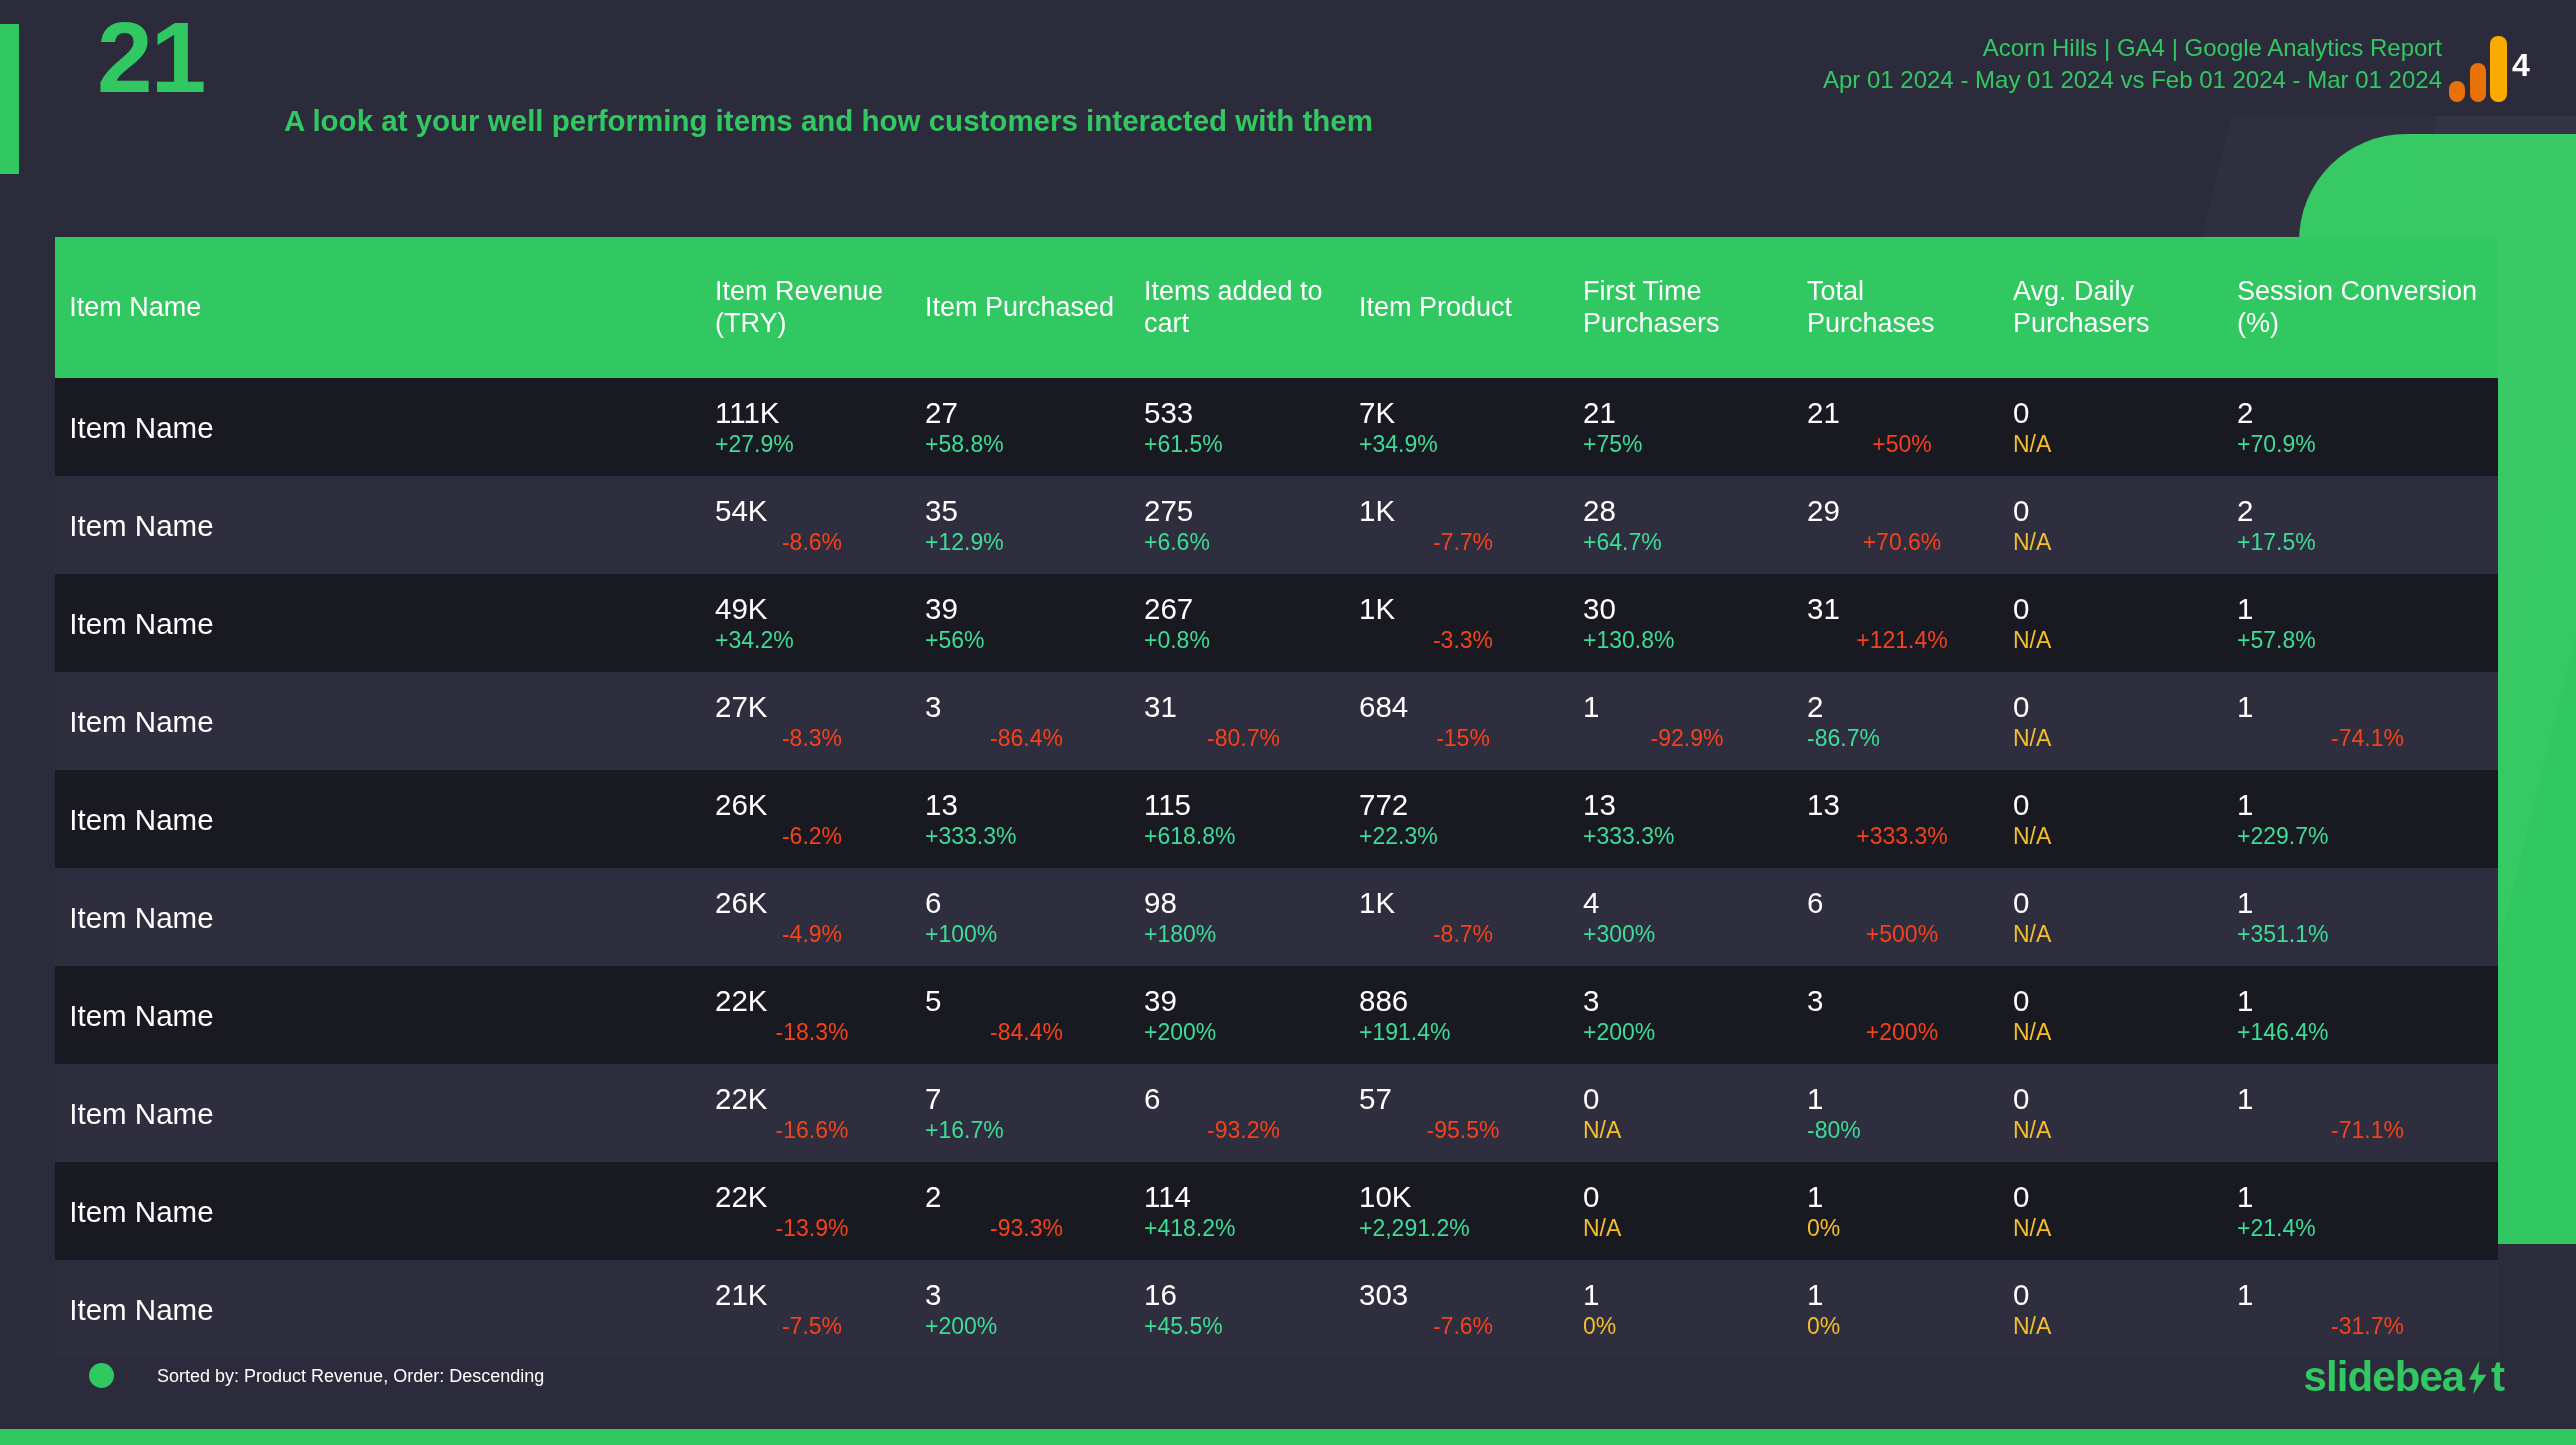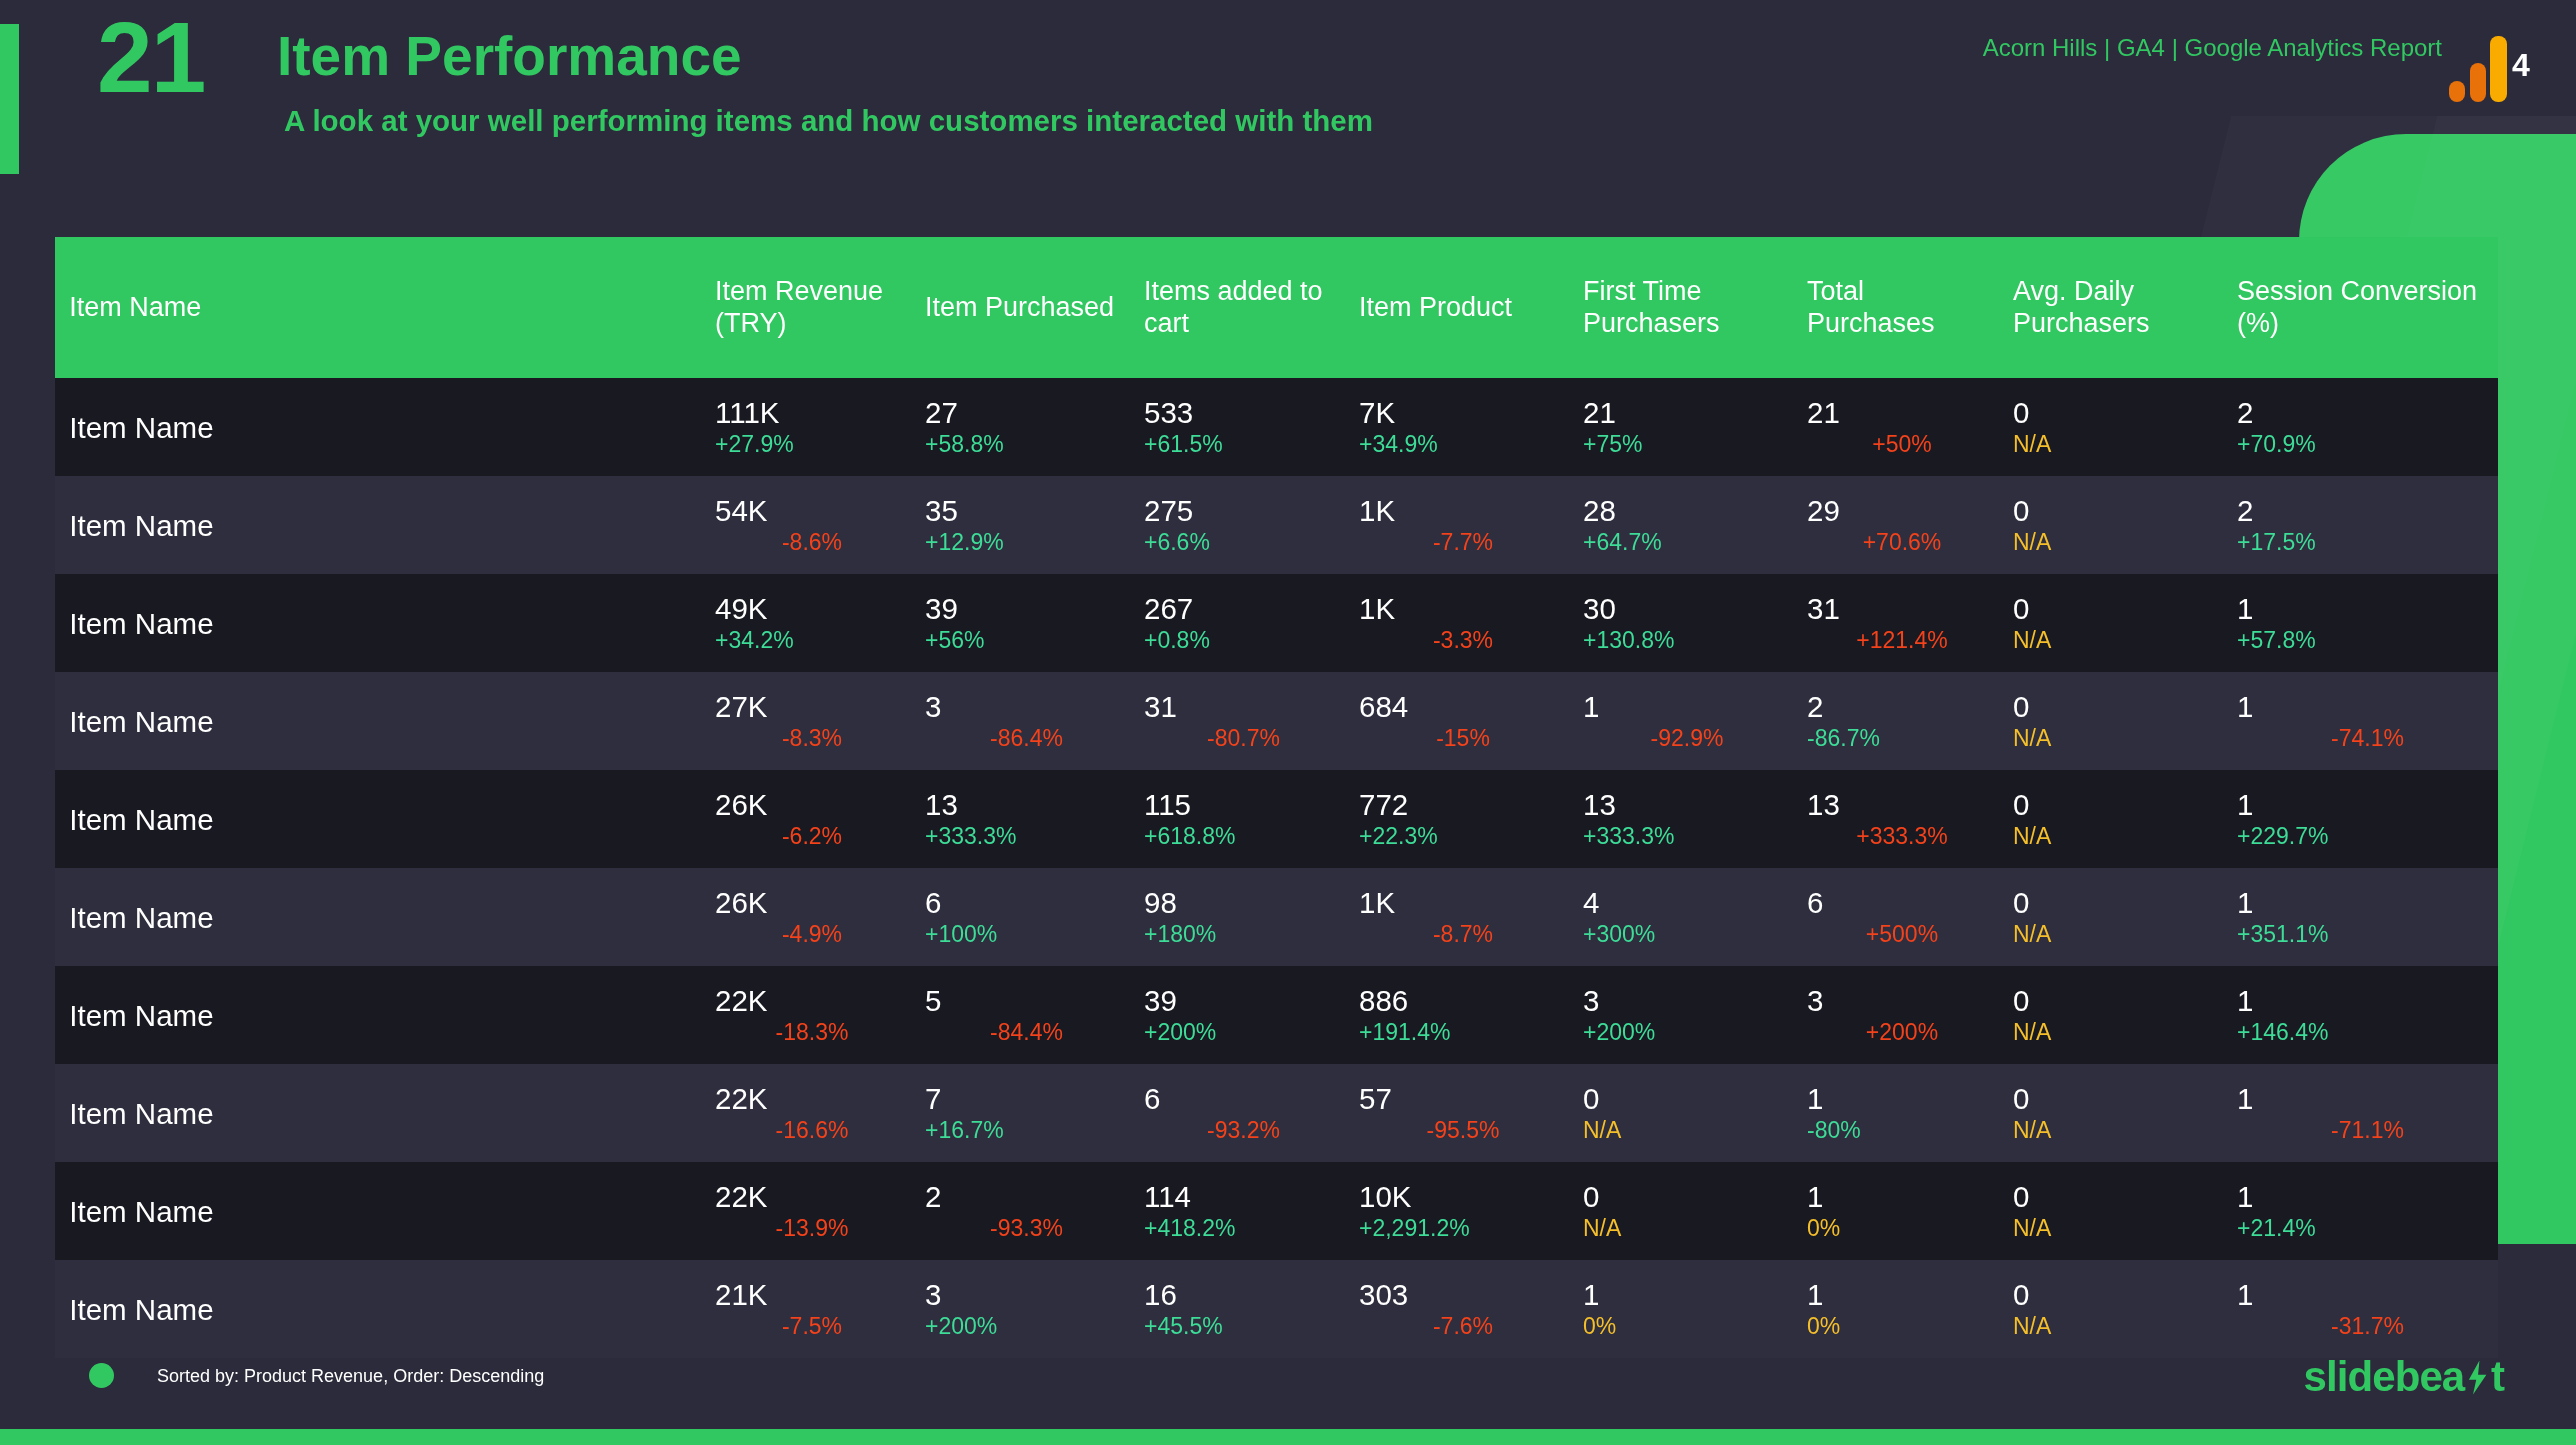--- a/index.html
+++ b/index.html
@@ -276,24 +276,24 @@
   <div class="deco-round"></div>
   <div class="deco-tri"></div>
   <div class="deco-block"></div>
   <div class="deco-shade-a"></div>
   <div class="deco-shade-b"></div>
 </div>
 
 <div class="header">
   <div class="accent-bar"></div>
   <div class="slide-number">21</div>
-  <div class="title">Item Performance</div>
   <div class="subtitle">A look at your well performing items and how customers interacted with them</div>
   <div class="meta">
     <div>Acorn Hills | GA4 | Google Analytics Report</div>
+    <div>Apr 01 2024 - May 01 2024 vs Feb 01 2024 - Mar 01 2024</div>
   </div>
   <div class="ga-logo">
     <div class="bars">
       <div class="b b1"></div>
       <div class="b b2"></div>
       <div class="b b3"></div>
     </div>
     <div class="four">4</div>
   </div>
 </div>

